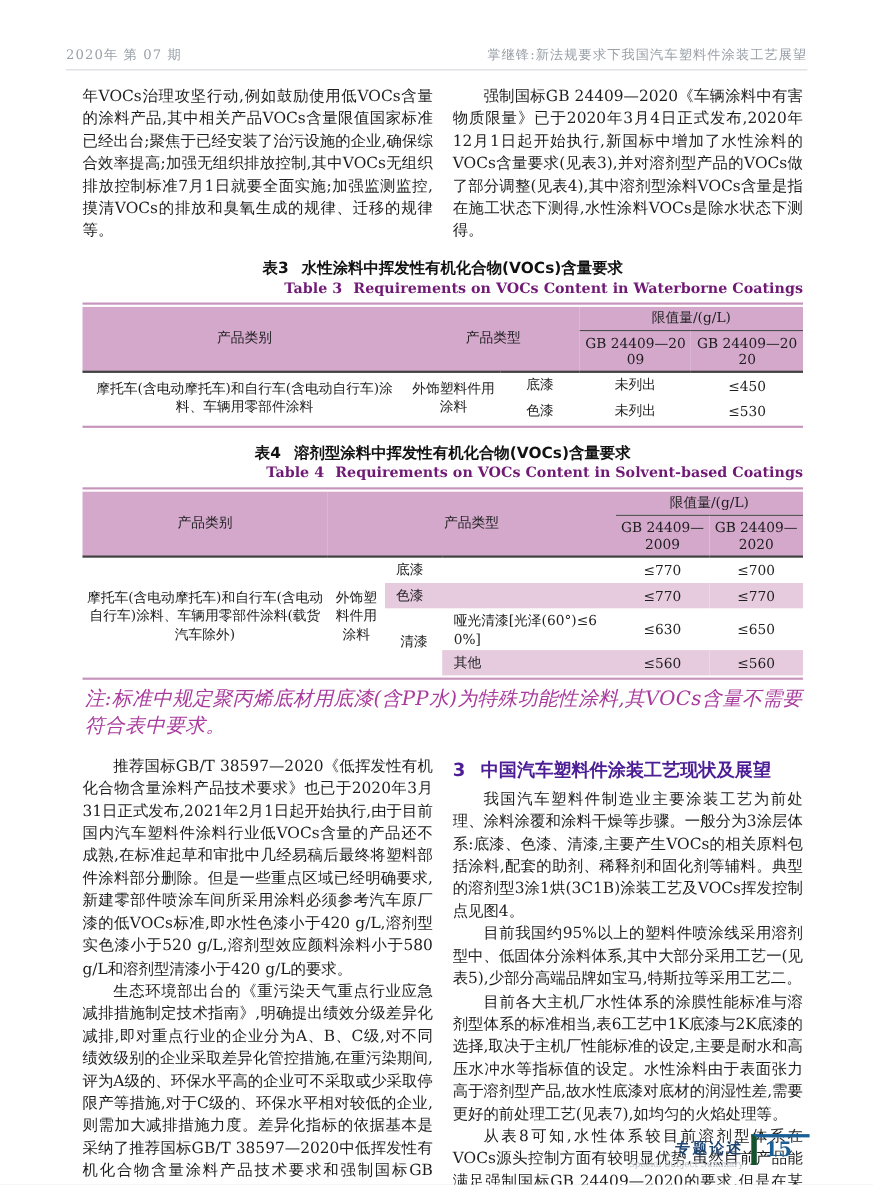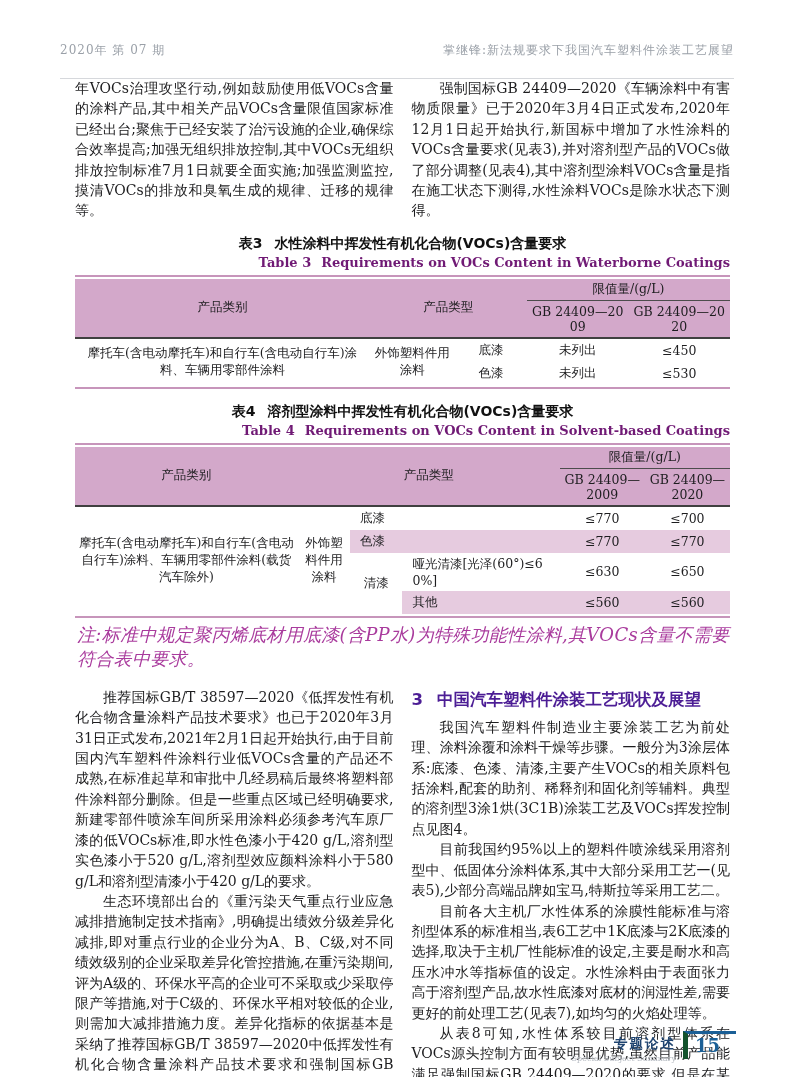--- a/index.html
+++ b/index.html
@@ -7,21 +7,21 @@
   .page {
     position:relative; width:794px; height:1077px; margin:0 auto;
     background:#ffffff; overflow:hidden;
     font-family:"DejaVu Serif","Liberation Serif",serif;
     color:#1d1d1f;
   }
   
   .page-header {
     position:absolute; top:42px; left:60px; right:60px;
     display:flex; justify-content:space-between; 
-    padding-bottom:19px; border-bottom:1px solid #d6d8dc;
+    padding-bottom:4px; border-bottom:1px solid #d6d8dc;
     font-size:12px; color:#9aa0a8; letter-spacing:1px;
   }
   
   .content { position:absolute; top:78px; left:75px; width:655px; }
   .two-col { display:flex; gap:18px; }
   .col { flex:1 1 0; min-width:0; }
   .col p {
     font-size:14px; line-height:20.4px; text-align:justify;
     text-indent:2em; margin-bottom:0;
   }

